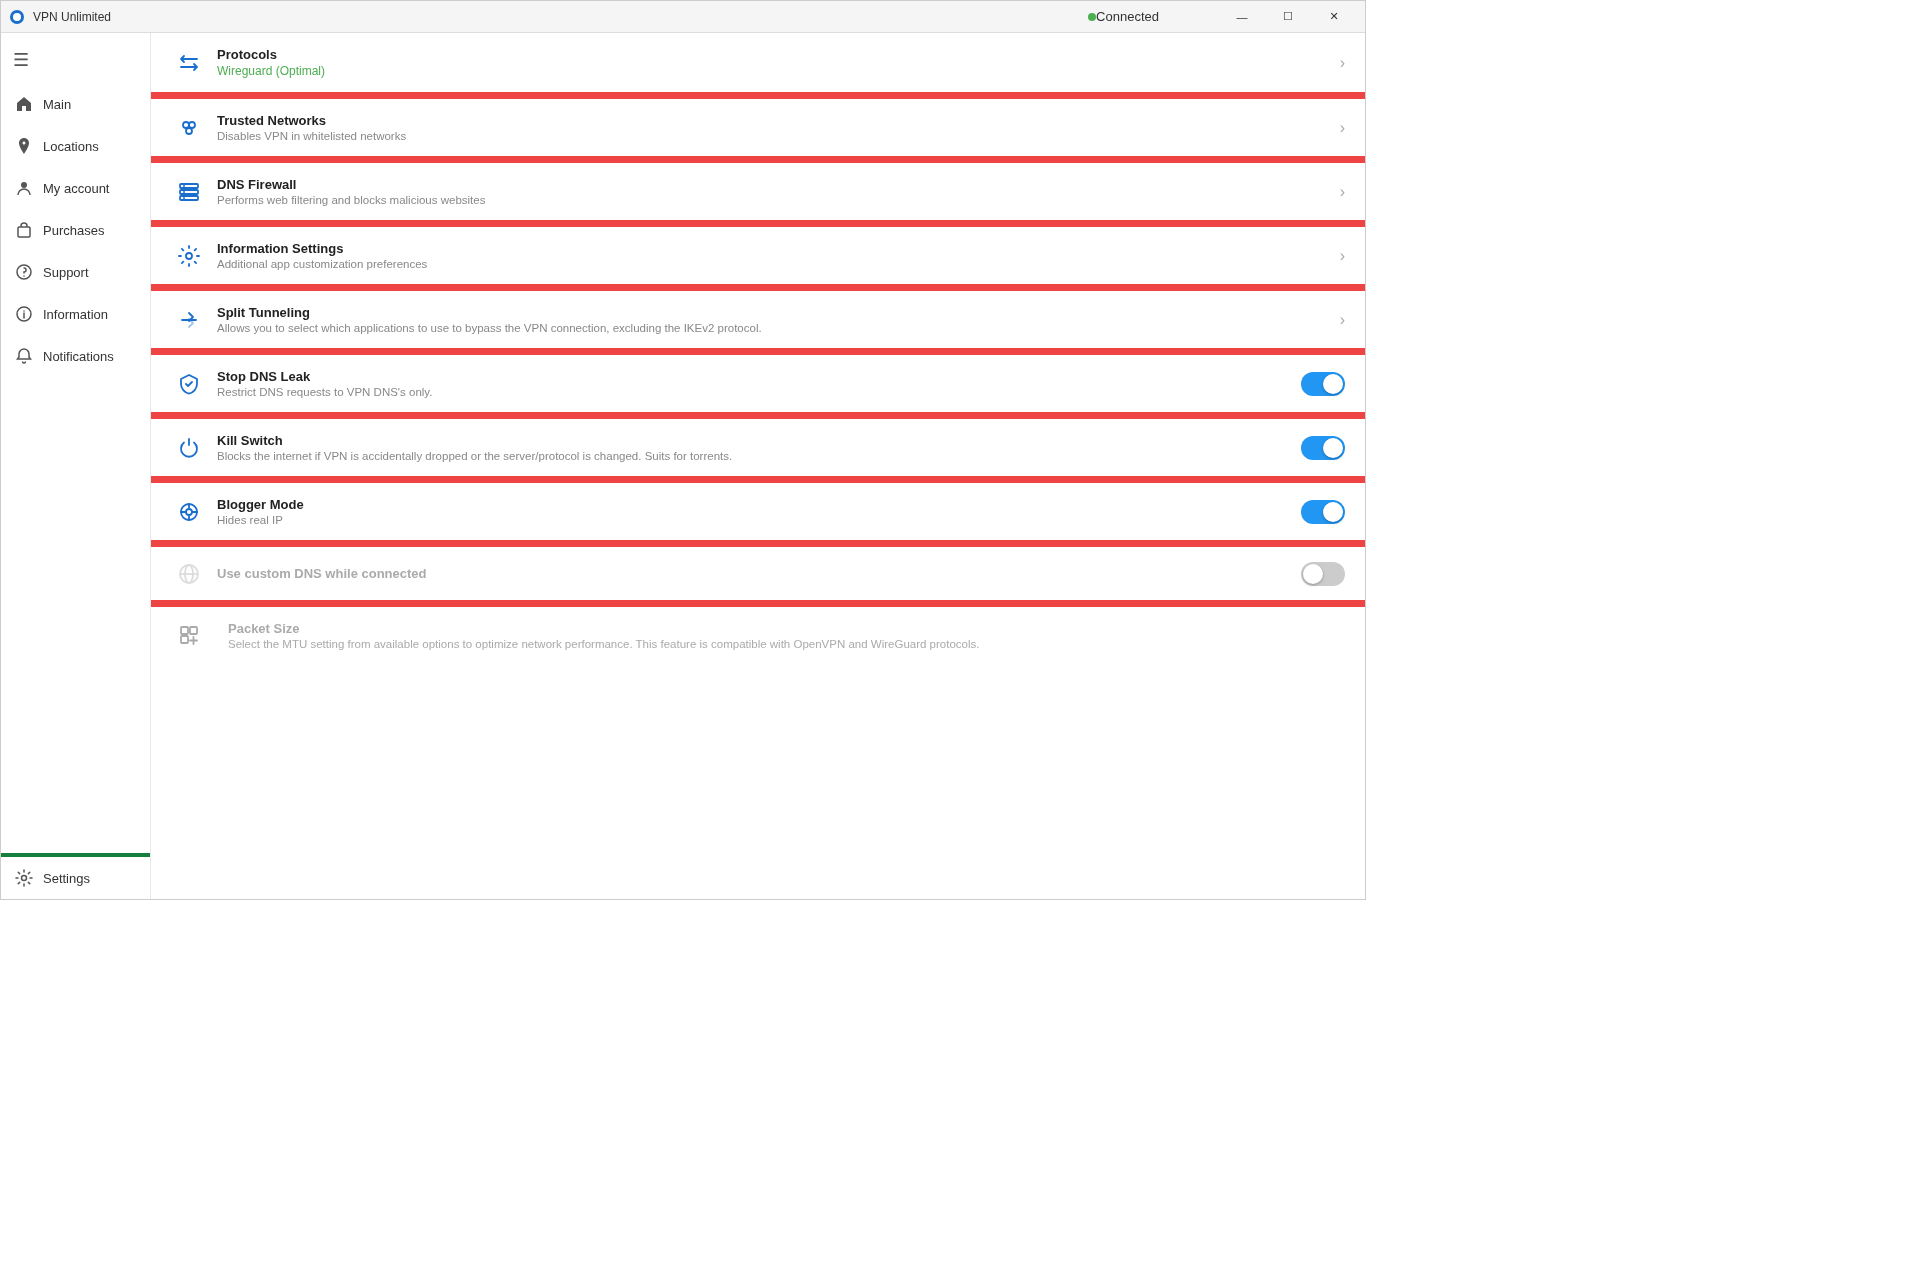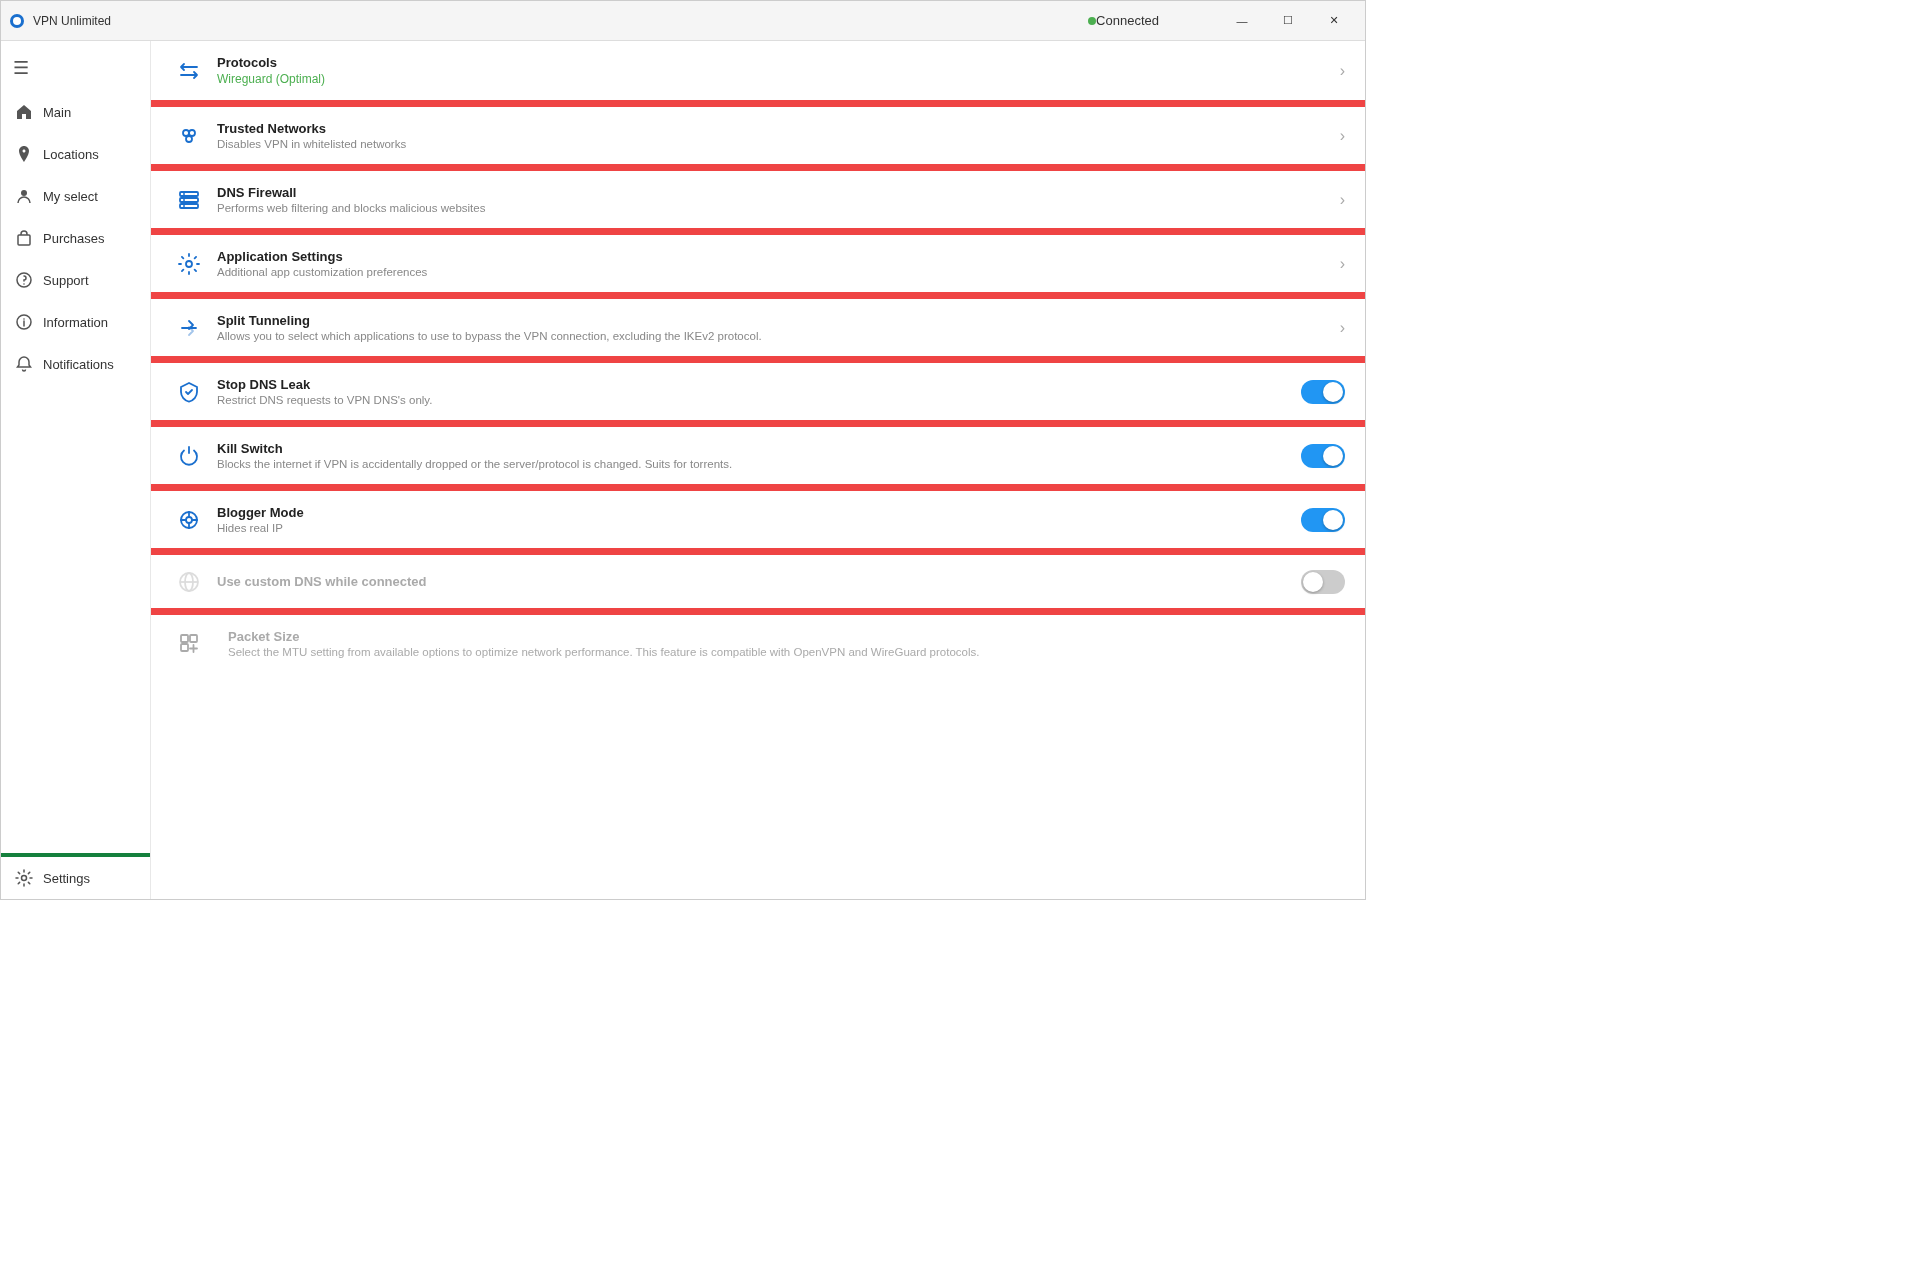--- a/index.html
+++ b/index.html
@@ -12,21 +12,21 @@
       display: flex;
       flex-direction: column;
       border: 1px solid #ccc;
     }
     
     .titlebar {
       display: flex;
       align-items: center;
       justify-content: space-between;
       background: #f5f5f5;
-      height: 40px;
+      height: 32px;
       padding: 0 8px;
       border-bottom: 1px solid #ddd;
       flex-shrink: 0;
     }
     .titlebar-left {
       display: flex;
       align-items: center;
       gap: 8px;
     }
     .titlebar-logo {
@@ -281,21 +281,21 @@
         <path d="M9 1C6.24 1 4 3.24 4 6c0 4 5 11 5 11s5-7 5-11c0-2.76-2.24-5-5-5zm0 6.5c-.83 0-1.5-.67-1.5-1.5S8.17 4.5 9 4.5s1.5.67 1.5 1.5S9.83 7.5 9 7.5z" fill="#555"></path>
       </svg>
       <span>Locations</span>
     </div>
 
     <div class="sidebar-item">
       <svg width="18" height="18" viewBox="0 0 18 18" fill="none">
         <circle cx="9" cy="6" r="3" fill="#555"></circle>
         <path d="M3 16c0-3.31 2.69-6 6-6s6 2.69 6 6" stroke="#555" stroke-width="1.5" fill="none"></path>
       </svg>
-      <span>My select</span>
+      <span>My account</span>
     </div>
 
     <div class="sidebar-item">
       <svg width="18" height="18" viewBox="0 0 18 18" fill="none">
         <rect x="3" y="6" width="12" height="10" rx="1" stroke="#555" stroke-width="1.5" fill="none"></rect>
         <path d="M6 6V5a3 3 0 016 0v1" stroke="#555" stroke-width="1.5" fill="none"></path>
       </svg>
       <span>Purchases</span>
     </div>
 
@@ -392,21 +392,21 @@
     </div>
 
     <div class="settings-row">
       <div class="settings-row-icon">
         <svg width="24" height="24" viewBox="0 0 24 24" fill="none">
           <circle cx="12" cy="12" r="3" stroke="#1a6fce" stroke-width="1.8" fill="none"></circle>
           <path d="M12 2v2M12 20v2M2 12h2M20 12h2M4.93 4.93l1.41 1.41M17.66 17.66l1.41 1.41M4.93 19.07l1.41-1.41M17.66 6.34l1.41-1.41" stroke="#1a6fce" stroke-width="1.8" stroke-linecap="round"></path>
         </svg>
       </div>
       <div class="settings-row-info">
-        <div class="settings-row-title">Application Settings</div>
+        <div class="settings-row-title">Information Settings</div>
         <div class="settings-row-desc">Additional app customization preferences</div>
       </div>
       <div class="settings-row-action">
         <span class="chevron">›</span>
       </div>
     </div>
 
     <div class="settings-row">
       <div class="settings-row-icon">
         <svg width="24" height="24" viewBox="0 0 24 24" fill="none">

